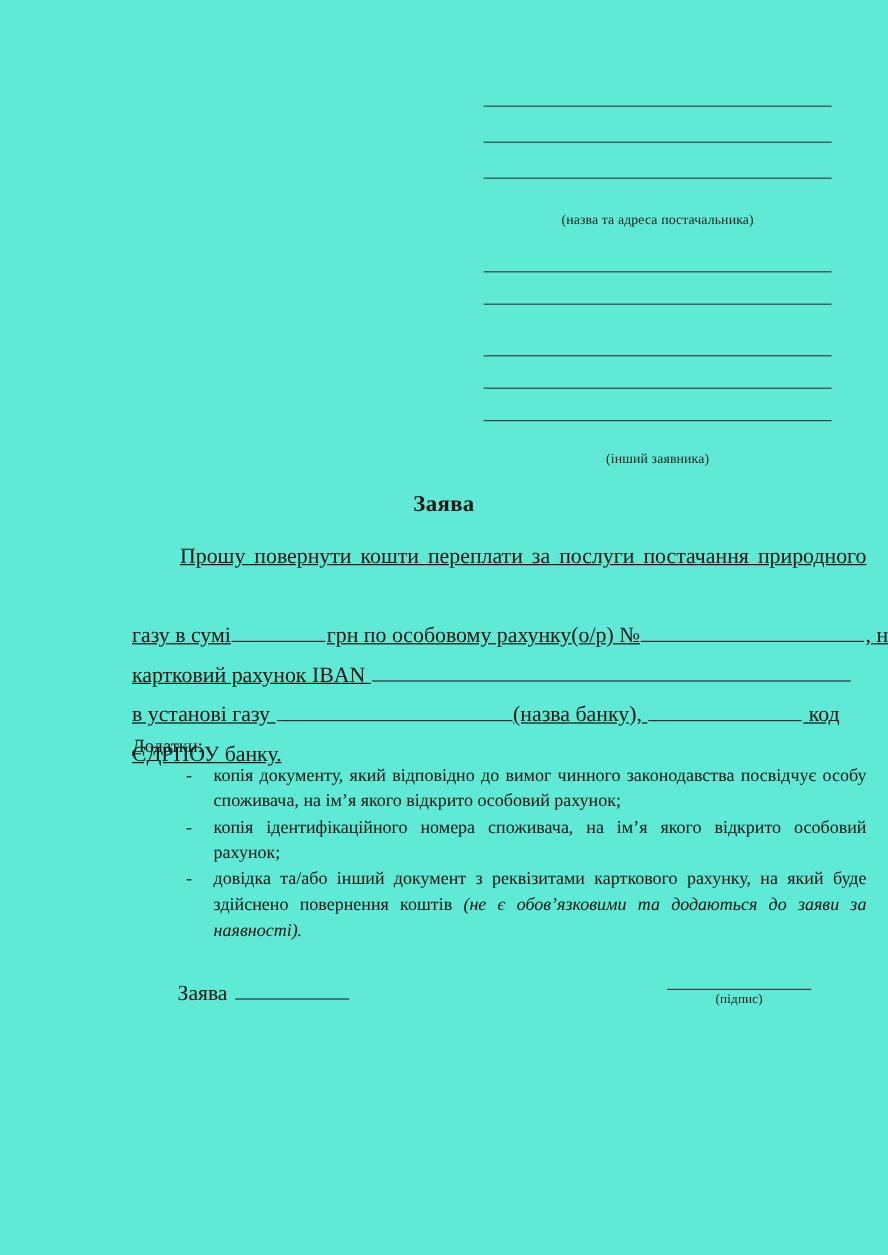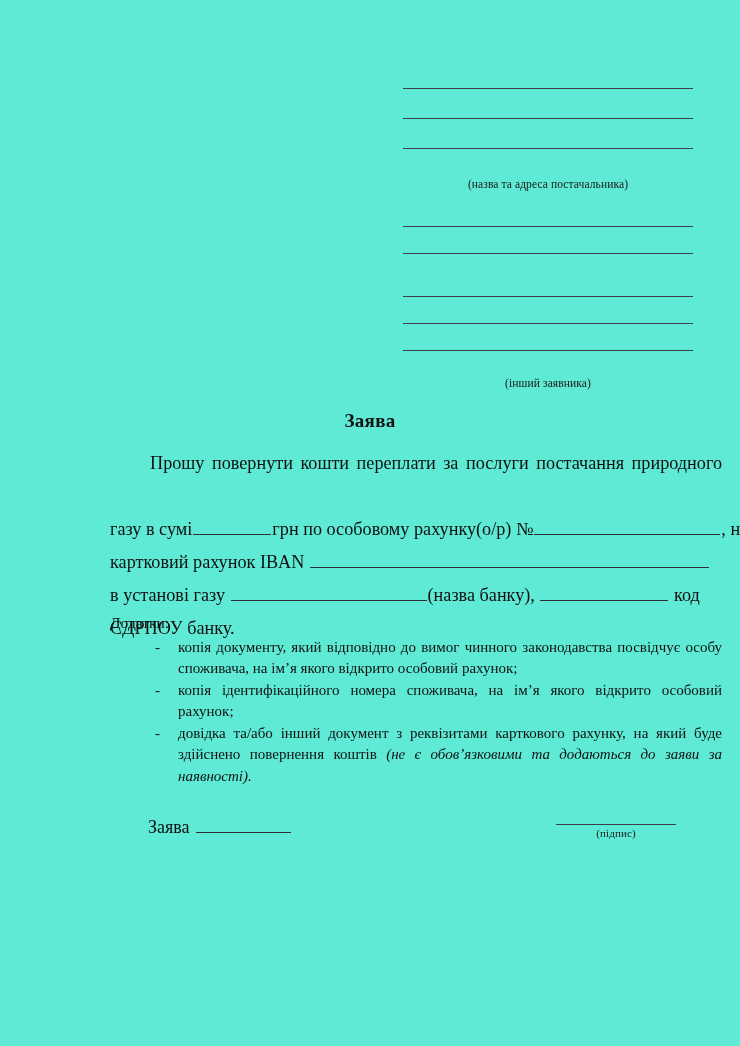--- a/index.html
+++ b/index.html
@@ -65,20 +65,21 @@
   
   #body-text {
     position: absolute;
     top: 447px;
     left: 110px;
     width: 612px;
     font-size: 18.2px;
     line-height: 33px;
     text-align: justify;
     text-justify: inter-word;
+    text-decoration: underline;
   }
   #body-text .indent { display: inline-block; width: 40px; }
   .fill {
     display: inline-block;
     border-bottom: 1.4px solid #2b2f35;
     vertical-align: baseline;
     height: 17px;
     margin: 0 1px;
   }
   .fill.w-sum   { width: 78px; }

